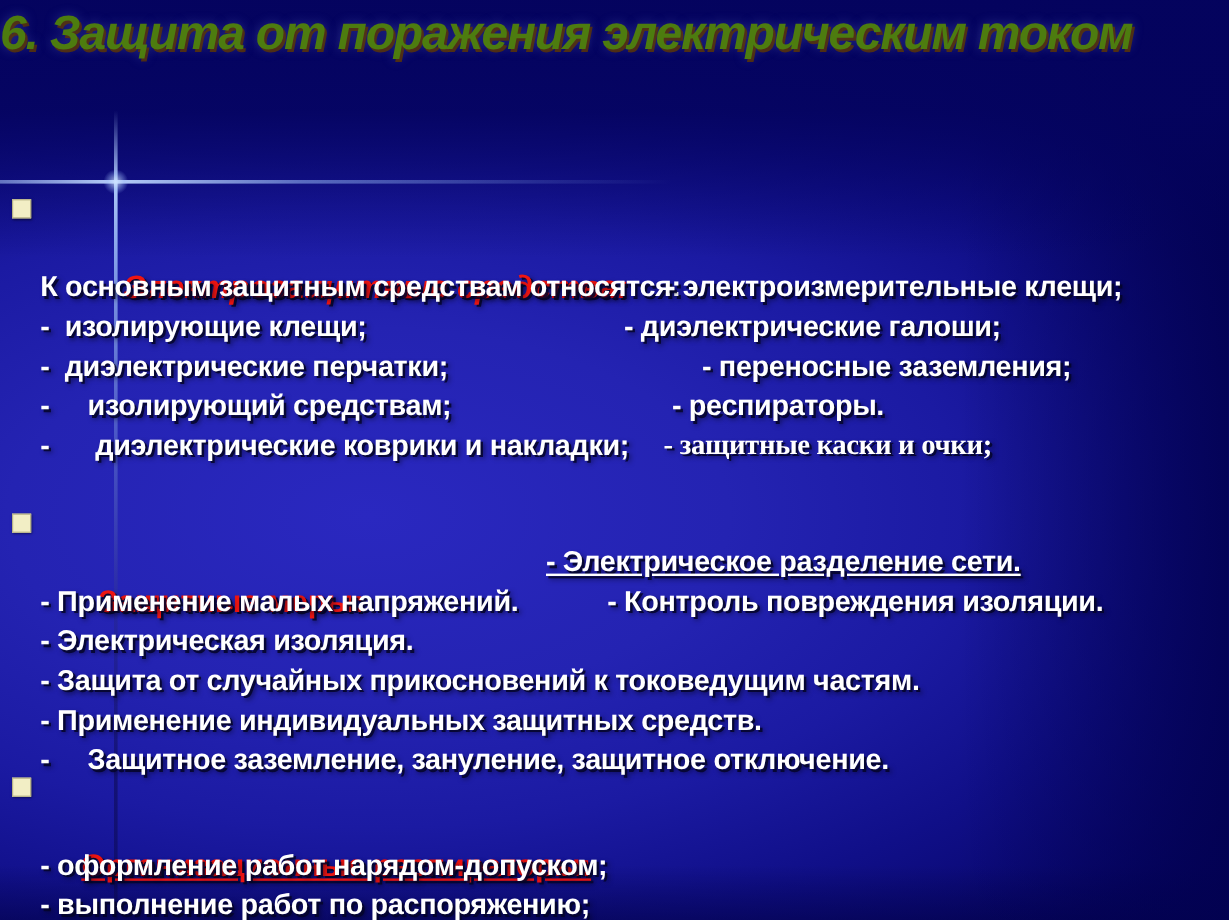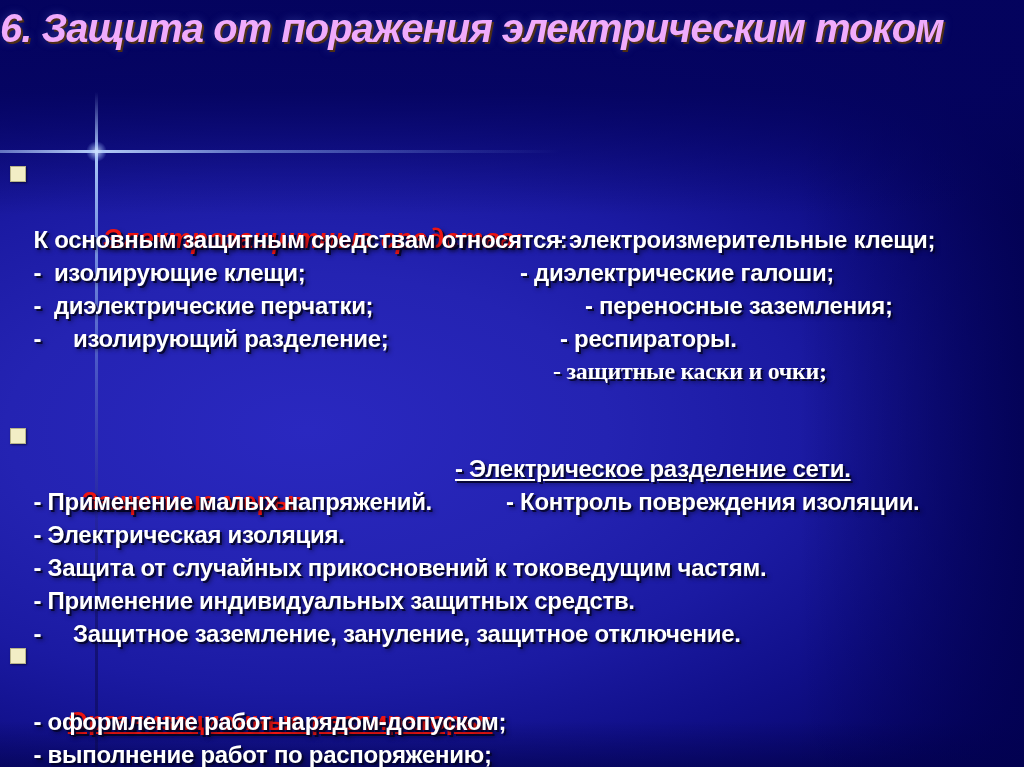--- a/index.html
+++ b/index.html
@@ -35,21 +35,21 @@
       rgba(150,185,245,0.55) 45%, rgba(120,150,220,0.22) 80%, rgba(0,0,0,0) 100%);
   }
   .flare-core{
     position:absolute;left:86px;top:141px;width:21px;height:21px;border-radius:50%;
     background:radial-gradient(circle, rgba(210,230,255,0.8) 0%, rgba(160,190,250,0.35) 45%, rgba(0,0,0,0) 70%);
   }
 
   .title{
     position:absolute;top:6px;left:0;width:828px;text-align:center;
     font-size:40px;font-weight:bold;font-style:italic;letter-spacing:-1px;
-    color:#f0abfc;
+    color:#4d7c0f;
     text-shadow:2px 2px 0 rgba(95,55,0,0.8), 0 0 10px rgba(120,140,230,0.35);
     white-space:pre;
   }
 
   .section{position:absolute;left:0;width:1024px;}
   #sec1{top:157px;}
   #sec2{top:419px;}
   #sec3{top:639px;}
 
   .heading-row{position:relative;height:33px;line-height:33px;white-space:pre;}
@@ -100,24 +100,25 @@
   </div>
   <div class="line">
     <span>-  изолирующие клещи;</span>
     <span class="col-r c555">- электроизмерительные клещи;</span>
   </div>
   <div class="line">
     <span>-  диэлектрические перчатки;</span>
     <span class="col-r c520">- диэлектрические галоши;</span>
   </div>
   <div class="line">
-    <span>-     изолирующий разделение;</span>
+    <span>-     изолирующий средствам;</span>
     <span class="col-r c585">- переносные заземления;</span>
   </div>
   <div class="line">
+    <span>-      диэлектрические коврики и накладки;</span>
     <span class="col-r c560">- респираторы.</span>
   </div>
   <div class="line">
     <span class="col-r c553">- защитные каски и очки;</span>
   </div>
 </div>
 
 <div class="section" id="sec2">
   <div class="heading-row">
     <span class="bullet"></span>

